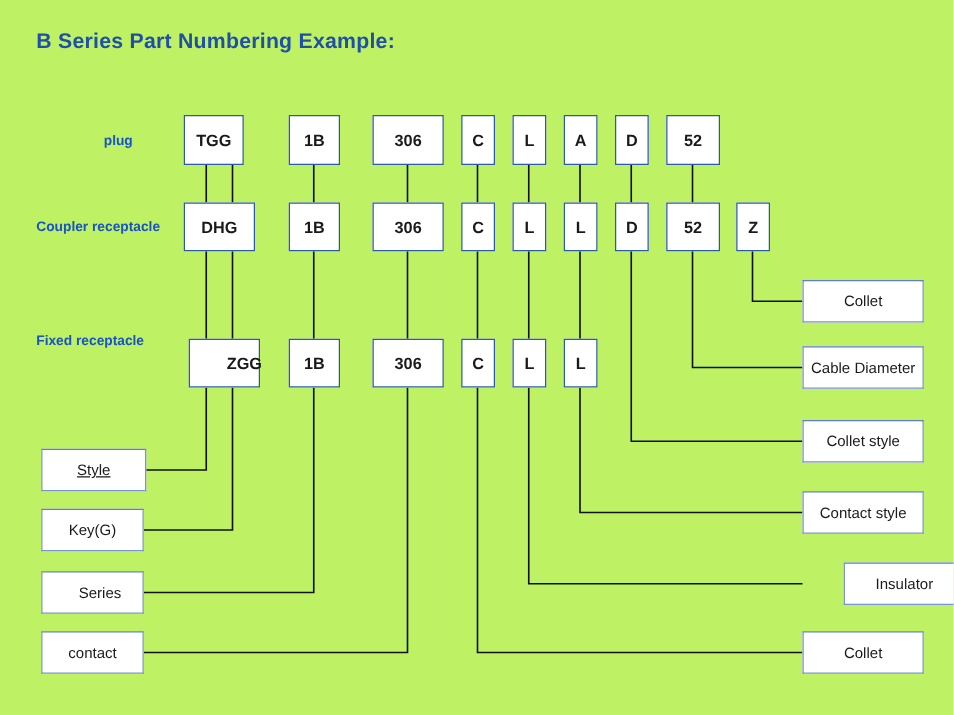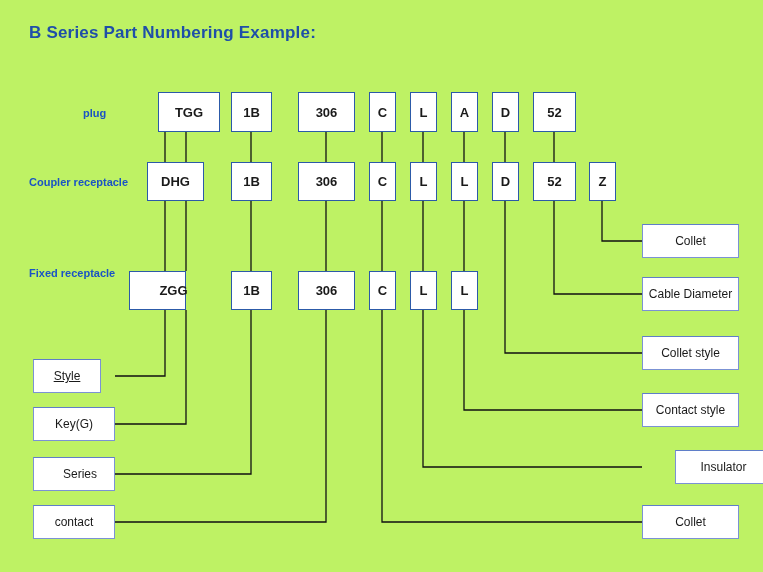--- a/index.html
+++ b/index.html
@@ -103,46 +103,46 @@
     </svg>
 
   <div class="title">B Series Part Numbering Example:</div>
 
   <div id="row-labels">
       <div class="row-label" style="left: 45px; top: 107px; margin-left: 38px;">plug</div>
       <div class="row-label" style="left: 29px; top: 176px;">Coupler receptacle</div>
       <div class="row-label" style="left: 29px; top: 267px;">Fixed receptacle</div>
     </div>
   <div id="code-boxes">
-      <div class="code-box" style="left: 147px; top: 92px; width: 62px; height: 40px; margin-left: 11px;">TGG</div>
+      <div class="code-box" style="left: 147px; top: 92px; width: 48px; height: 40px;">TGG</div>
       <div class="code-box" style="left: 231px; top: 92px; width: 41px; height: 40px;">1B</div>
       <div class="code-box" style="left: 298px; top: 92px; width: 57px; height: 40px;">306</div>
       <div class="code-box" style="left: 369px; top: 92px; width: 27px; height: 40px;">C</div>
       <div class="code-box" style="left: 410px; top: 92px; width: 27px; height: 40px;">L</div>
       <div class="code-box" style="left: 451px; top: 92px; width: 27px; height: 40px;">A</div>
       <div class="code-box" style="left: 492px; top: 92px; width: 27px; height: 40px;">D</div>
       <div class="code-box" style="left: 533px; top: 92px; width: 43px; height: 40px;">52</div>
       <div class="code-box" style="left: 147px; top: 162px; width: 57px; height: 39px;">DHG</div>
       <div class="code-box" style="left: 231px; top: 162px; width: 41px; height: 39px;">1B</div>
       <div class="code-box" style="left: 298px; top: 162px; width: 57px; height: 39px;">306</div>
       <div class="code-box" style="left: 369px; top: 162px; width: 27px; height: 39px;">C</div>
       <div class="code-box" style="left: 410px; top: 162px; width: 27px; height: 39px;">L</div>
       <div class="code-box" style="left: 451px; top: 162px; width: 27px; height: 39px;">L</div>
       <div class="code-box" style="left: 492px; top: 162px; width: 27px; height: 39px;">D</div>
       <div class="code-box" style="left: 533px; top: 162px; width: 43px; height: 39px;">52</div>
       <div class="code-box" style="left: 589px; top: 162px; width: 27px; height: 39px;">Z</div>
-      <div class="code-box" style="left: 129px; top: 271px; width: 57px; height: 39px; padding-left: 32px;">ZGG</div>
+      <div class="code-box" style="left: 151px; top: 271px; width: 57px; height: 39px; padding-left: 32px;">ZGG</div>
       <div class="code-box" style="left: 231px; top: 271px; width: 41px; height: 39px;">1B</div>
       <div class="code-box" style="left: 298px; top: 271px; width: 57px; height: 39px;">306</div>
       <div class="code-box" style="left: 369px; top: 271px; width: 27px; height: 39px;">C</div>
       <div class="code-box" style="left: 410px; top: 271px; width: 27px; height: 39px;">L</div>
       <div class="code-box" style="left: 451px; top: 271px; width: 27px; height: 39px;">L</div>
     </div>
   <div id="left-terms">
-      <div class="term-box" style="left: 33px; top: 359px; width: 68px; height: 34px; text-decoration: underline;">Style</div>
+      <div class="term-box" style="left: 33px; top: 359px; width: 84px; height: 34px; text-decoration: underline;">Style</div>
       <div class="term-box" style="left: 33px; top: 407px; width: 82px; height: 34px;">Key(G)</div>
       <div class="term-box" style="left: 33px; top: 457px; width: 82px; height: 34px; padding-left: 12px;">Series</div>
       <div class="term-box" style="left: 33px; top: 505px; width: 82px; height: 34px;">contact</div>
     </div>
   <div id="right-terms">
       <div class="term-box" style="left: 642px; top: 277px; width: 97px; height: 34px;">Cable Diameter</div>
       <div class="term-box" style="left: 642px; top: 224px; width: 97px; height: 34px;">Collet</div>
       <div class="term-box" style="left: 642px; top: 336px; width: 97px; height: 34px;">Collet style</div>
       <div class="term-box" style="left: 642px; top: 393px; width: 97px; height: 34px;">Contact style</div>
       <div class="term-box" style="left: 675px; top: 450px; width: 97px; height: 34px;">Insulator</div>

